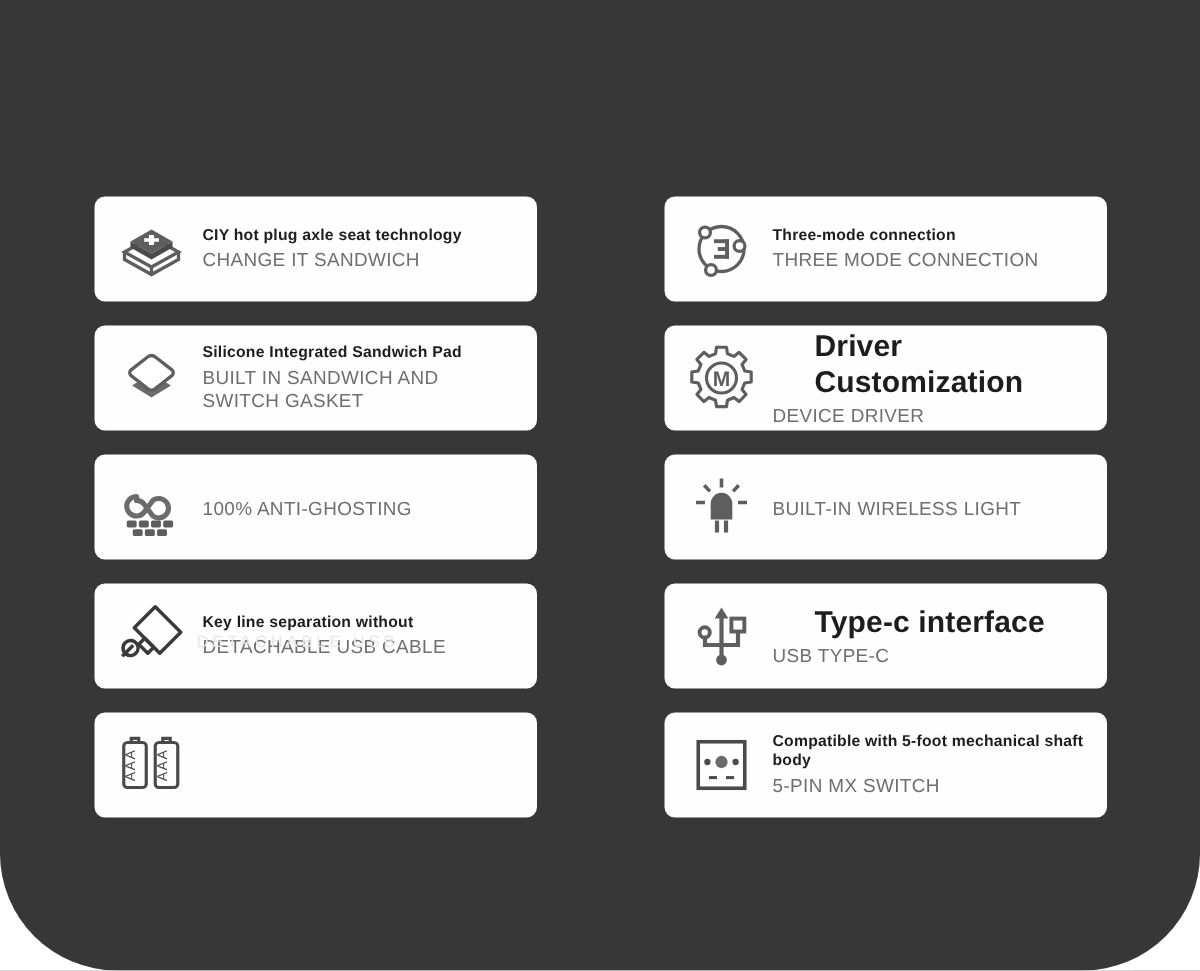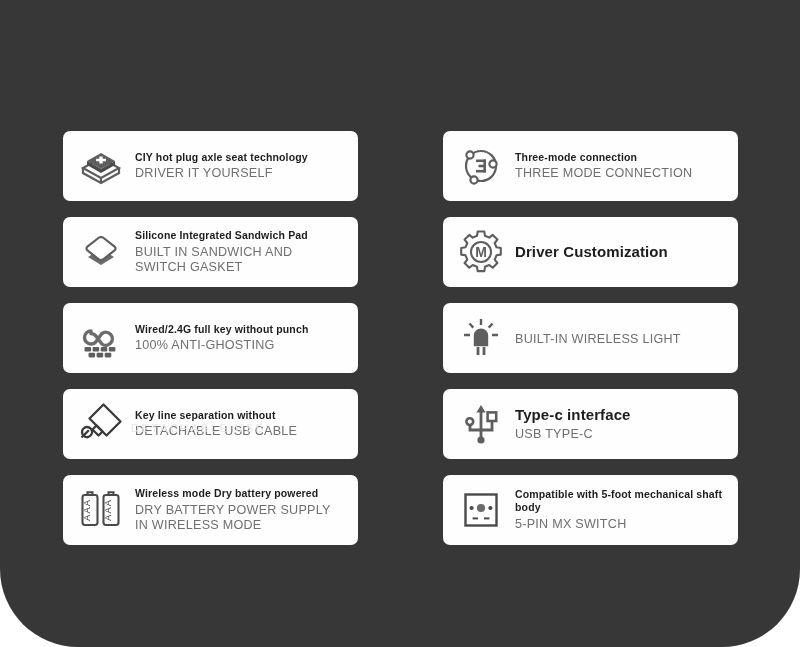--- a/index.html
+++ b/index.html
@@ -58,22 +58,23 @@
   }
   .title {
     font-size: 10.5px;
     font-weight: bold;
     color: #1d1d1d;
     letter-spacing: 0.15px;
     line-height: 1.22;
     white-space: normal;
   }
   .title.big {
-    font-size: 15px;
+    font-size: 20px;
     letter-spacing: 0.1px;
+    margin-left: 28px;
   }
   .subtitle {
     font-size: 12.6px;
     color: #6f6f6f;
     letter-spacing: 0.25px;
     line-height: 1.2;
     margin-top: 3px;
     white-space: pre-line;
   }
   .subtitle.big { font-size: 12.6px; }
@@ -104,21 +105,21 @@
           <path d="M4 22 L22 12 L40 22 L22 32 Z" fill="none" stroke="#5e5e5e" stroke-width="2.2"></path>
           <path d="M4 22 L4 27 L22 37 L40 27 L40 22" fill="none" stroke="#5e5e5e" stroke-width="2.2"></path>
           <path d="M22 32 L22 37" fill="none" stroke="#5e5e5e" stroke-width="2.2"></path>
           <path d="M8 15 L22 7 L36 15 L22 23 Z" fill="#5e5e5e"></path>
           <path d="M8 15 L8 19 L22 27 L36 19 L36 15 L22 23 Z" fill="#4a4a4a"></path>
           <path d="M20.3 10.6 h3.4 v2.2 h3.2 v2.4 h-3.2 v2.2 h-3.4 v-2.2 h-3.2 v-2.4 h3.2 z" fill="#ffffff"></path>
         </svg>
       </div>
       <div class="card-text">
         <div class="title">CIY hot plug axle seat technology</div>
-        <div class="subtitle">DRIVER IT YOURSELF</div>
+        <div class="subtitle">CHANGE IT SANDWICH</div>
       </div>
     </div>
 
     <div class="card">
       <div class="card-icon">
         <svg width="44" height="44" viewBox="0 0 44 44">
           <circle cx="22" cy="22" r="15" fill="none" stroke="#5e5e5e" stroke-width="2.2"></circle>
           <circle cx="11" cy="11" r="3.6" fill="#ffffff" stroke="#5e5e5e" stroke-width="2.2"></circle>
           <circle cx="34" cy="20" r="3.6" fill="#ffffff" stroke="#5e5e5e" stroke-width="2.2"></circle>
           <circle cx="15" cy="36" r="3.6" fill="#ffffff" stroke="#5e5e5e" stroke-width="2.2"></circle>
@@ -157,40 +158,40 @@
             <g fill="none" stroke="#5e5e5e" stroke-width="2.1" stroke-linejoin="round">
               <path d="M-3.3,-20.5 h6.6 l0.7,4.3 l4.3,1.8 l3.4,-2.7 l4.7,4.7 l-2.7,3.4 l1.8,4.3 l4.3,0.7 v6.6 l-4.3,0.7 l-1.8,4.3 l2.7,3.4 l-4.7,4.7 l-3.4,-2.7 l-4.3,1.8 l-0.7,4.3 h-6.6 l-0.7,-4.3 l-4.3,-1.8 l-3.4,2.7 l-4.7,-4.7 l2.7,-3.4 l-1.8,-4.3 l-4.3,-0.7 v-6.6 l4.3,-0.7 l1.8,-4.3 l-2.7,-3.4 l4.7,-4.7 l3.4,2.7 l4.3,-1.8 z"></path>
               <circle cx="0" cy="0" r="10"></circle>
             </g>
             <text x="0" y="5.2" text-anchor="middle" font-family="Liberation Sans, sans-serif" font-size="14" font-weight="bold" fill="#5e5e5e">M</text>
           </g>
         </svg>
       </div>
       <div class="card-text">
         <div class="title big">Driver Customization</div>
+        <div class="subtitle big">DEVICE DRIVER</div>
       </div>
     </div>
 
     <div class="card">
       <div class="card-icon">
         <svg width="48" height="42" viewBox="0 0 48 42">
           <path d="M14 14 a6.5 6.5 0 1 0 0 13 a6.5 6.5 0 0 0 5.1 -2.6 l5.8 -7.8 a6.5 6.5 0 1 1 0 10.4 l-5.8 -7.8 a6.5 6.5 0 0 0 -5.1 -2.6 z" fill="none" stroke="#6b6b6b" stroke-width="3.4" stroke-linejoin="round"></path>
           <g fill="#5e5e5e">
             <rect x="7.5" y="30" width="6.6" height="4.6" rx="1.1"></rect>
             <rect x="15.6" y="30" width="6.6" height="4.6" rx="1.1"></rect>
             <rect x="23.7" y="30" width="6.6" height="4.6" rx="1.1"></rect>
             <rect x="31.8" y="30" width="6.6" height="4.6" rx="1.1"></rect>
             <rect x="11.5" y="35.8" width="6.6" height="4.6" rx="1.1"></rect>
             <rect x="19.6" y="35.8" width="6.6" height="4.6" rx="1.1"></rect>
             <rect x="27.7" y="35.8" width="6.6" height="4.6" rx="1.1"></rect>
           </g>
         </svg>
       </div>
       <div class="card-text">
-        <div class="title">Wired/2.4G full key without punch</div>
         <div class="subtitle">100% ANTI-GHOSTING</div>
       </div>
     </div>
 
     <div class="card">
       <div class="card-icon">
         <svg width="42" height="42" viewBox="0 0 42 42">
           <g stroke="#5e5e5e" stroke-width="2.4" stroke-linecap="butt">
             <line x1="21" y1="2" x2="21" y2="8"></line>
             <line x1="9.5" y1="6.5" x2="13.3" y2="10.6"></line>
@@ -252,25 +253,20 @@
           <g fill="none" stroke="#4a4a4a" stroke-width="2.1">
             <rect x="5.5" y="7" width="15" height="30" rx="2.4"></rect>
             <path d="M10.5 7 L10.5 4.2 h5 V7"></path>
             <rect x="26.5" y="7" width="15" height="30" rx="2.4"></rect>
             <path d="M31.5 7 L31.5 4.2 h5 V7"></path>
           </g>
           <text transform="translate(13,22) rotate(-90)" text-anchor="middle" font-family="Liberation Sans, sans-serif" font-size="9.4" fill="#4a4a4a" letter-spacing="1">AAA</text>
           <text transform="translate(34,22) rotate(-90)" text-anchor="middle" font-family="Liberation Sans, sans-serif" font-size="9.4" fill="#4a4a4a" letter-spacing="1">AAA</text>
         </svg>
       </div>
-      <div class="card-text">
-        <div class="title">Wireless mode Dry battery powered</div>
-        <div class="subtitle">DRY BATTERY POWER SUPPLY
-IN WIRELESS MODE</div>
-      </div>
     </div>
 
     <div class="card">
       <div class="card-icon">
         <svg width="42" height="42" viewBox="0 0 42 42">
           <rect x="5.5" y="5.5" width="31" height="31" fill="none" stroke="#4a4a4a" stroke-width="2.4"></rect>
           <circle cx="21" cy="19" r="4.1" fill="#6b6b6b"></circle>
           <circle cx="11.6" cy="19" r="2.1" fill="#4a4a4a"></circle>
           <circle cx="30.4" cy="19" r="2.1" fill="#4a4a4a"></circle>
           <rect x="12.6" y="28.4" width="5.4" height="2" fill="#4a4a4a"></rect>

